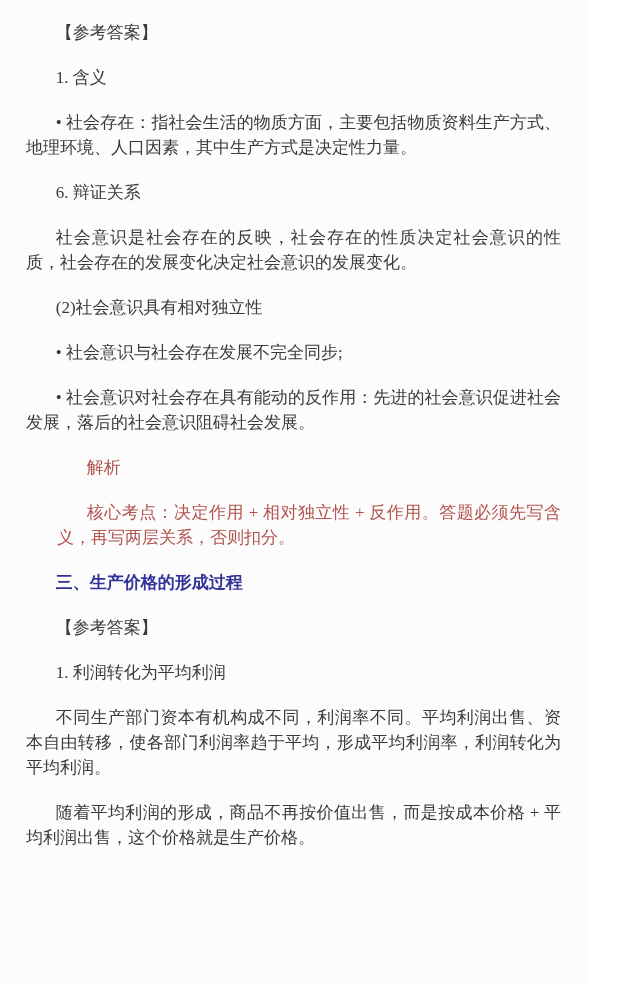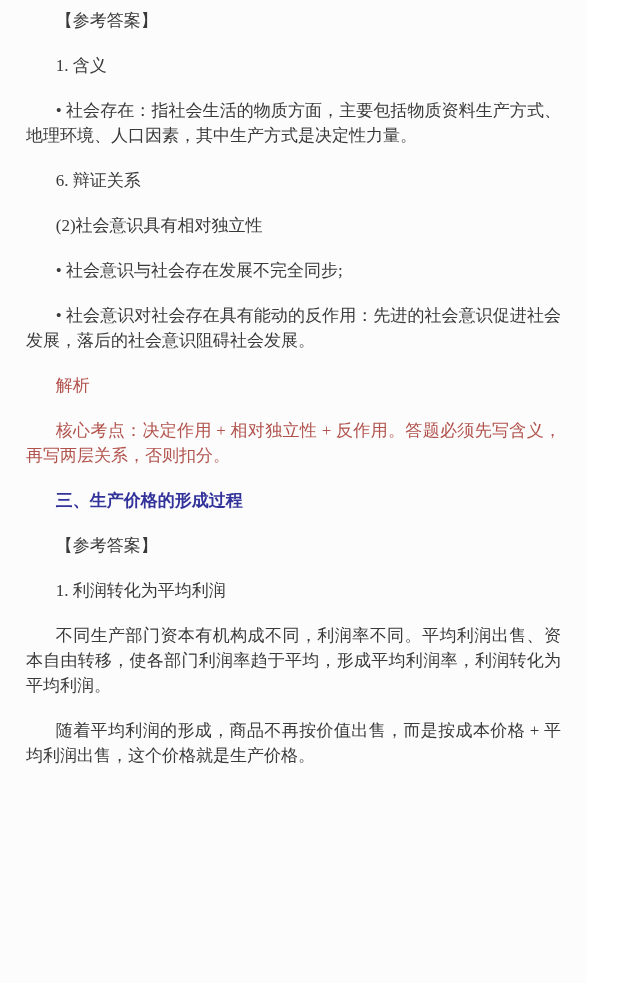--- a/index.html
+++ b/index.html
@@ -5,21 +5,21 @@
   html, body {
     margin: 0;
     padding: 0;
     background: #ffffff;
   }
   .page {
     position: relative;
     width: 586px;
     height: 983px;
     box-sizing: border-box;
-    padding: 8px 25px 0 26px;
+    padding: 20px 25px 0 26px;
     background: var(--page-bg, #fcfcfc);
     font-family: "Liberation Serif", "DejaVu Serif", serif;
     color: var(--body-color, #3a3a3a);
     overflow: hidden;
   }
   .block {
     margin: 0 0 20px 0;
     font-size: 17px;
     line-height: 25px;
     text-align: justify;
@@ -29,35 +29,37 @@
   .block--answer-label,
   .block--numbered-point,
   .block--sub-point,
   .block--bullet-item,
   .block--body-paragraph {
     color: var(--body-color, #3a3a3a);
   }
   .block--analysis-label,
   .block--analysis-note {
     color: var(--analysis-color, #b1524c);
+    margin-left: 31px;
   }
   .block--section-heading {
     color: var(--heading-color, #32329b);
     font-weight: bold;
   }
 </style>
 </head>
 <body>
 
 <div class="page" style="--page-bg: #fcfcfc; --body-color: #3a3a3a; --analysis-color: #b1524c; --heading-color: #32329b;">
   <div id="content">
       <p class="block block--answer-label">【参考答案】</p>
       <p class="block block--numbered-point">1. 含义</p>
       <p class="block block--bullet-item">• 社会存在：指社会生活的物质方面，主要包括物质资料生产方式、地理环境、人口因素，其中生产方式是决定性力量。</p>
       <p class="block block--numbered-point">6. 辩证关系</p>
+      <p class="block block--body-paragraph">社会意识是社会存在的反映，社会存在的性质决定社会意识的性质，社会存在的发展变化决定社会意识的发展变化。</p>
       <p class="block block--sub-point">(2)社会意识具有相对独立性</p>
       <p class="block block--bullet-item">• 社会意识与社会存在发展不完全同步;</p>
       <p class="block block--bullet-item">• 社会意识对社会存在具有能动的反作用：先进的社会意识促进社会发展，落后的社会意识阻碍社会发展。</p>
       <p class="block block--analysis-label">解析</p>
       <p class="block block--analysis-note">核心考点：决定作用 + 相对独立性 + 反作用。答题必须先写含义，再写两层关系，否则扣分。</p>
       <p class="block block--section-heading">三、生产价格的形成过程</p>
       <p class="block block--answer-label">【参考答案】</p>
       <p class="block block--numbered-point">1. 利润转化为平均利润</p>
       <p class="block block--body-paragraph">不同生产部门资本有机构成不同，利润率不同。平均利润出售、资本自由转移，使各部门利润率趋于平均，形成平均利润率，利润转化为平均利润。</p>
       <p class="block block--body-paragraph">随着平均利润的形成，商品不再按价值出售，而是按成本价格 + 平均利润出售，这个价格就是生产价格。</p>

